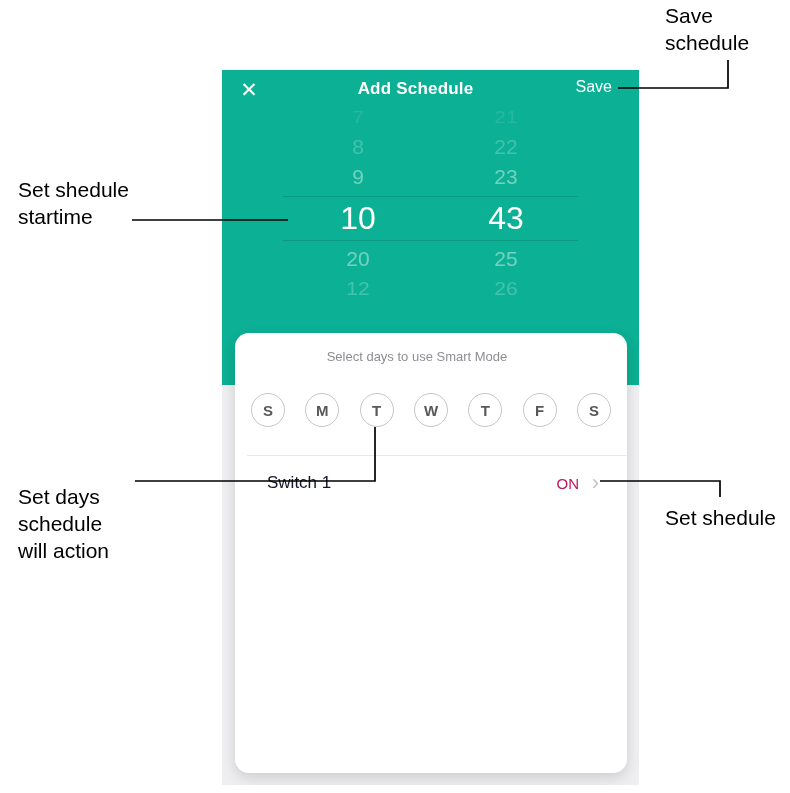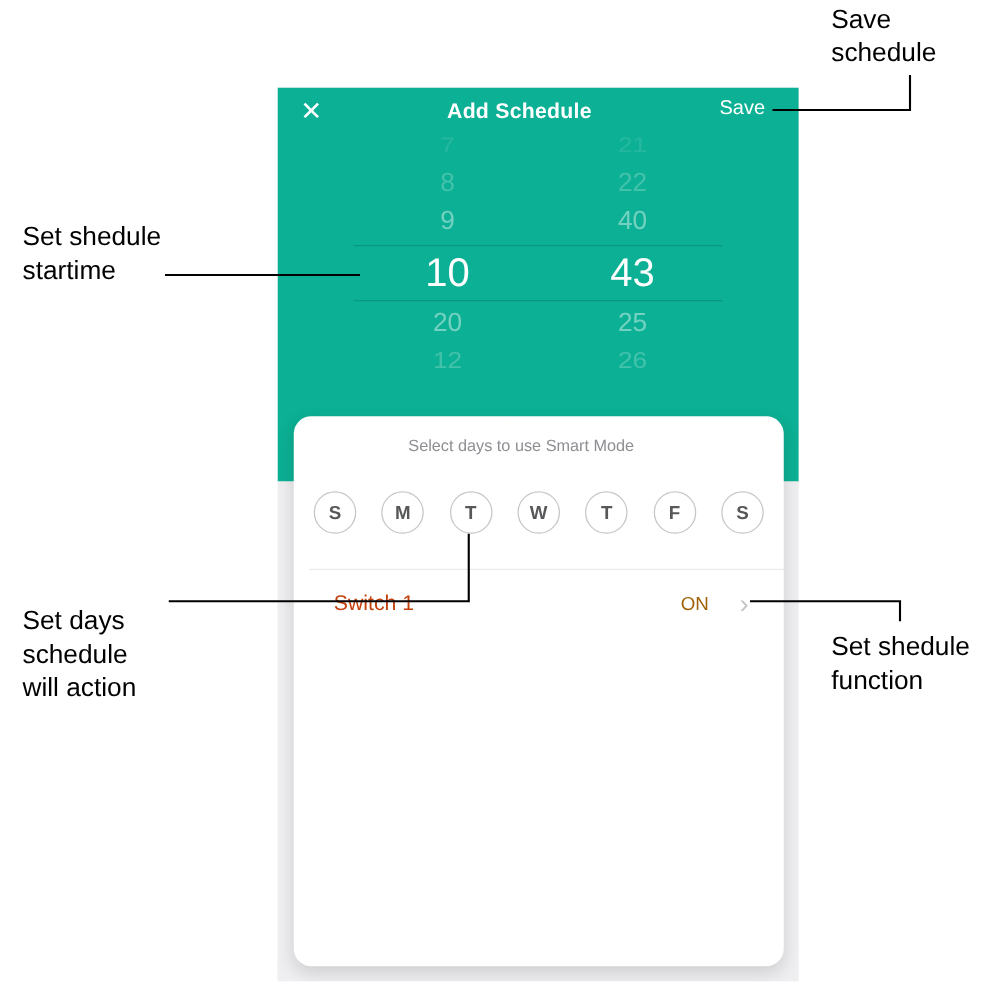--- a/index.html
+++ b/index.html
@@ -44,22 +44,22 @@
   .card-title { position:absolute; left:0; top:16px; width:364px; text-align:center;
                 color:#8e8e93; font-size:13px; }
   .days-row { position:absolute; left:0; top:60px; width:392px; padding:0 16px;
               display:flex; justify-content:space-between; }
   .day-btn { width:34px; height:34px; border-radius:50%; border:1px solid #c6c6c8;
              background:#fff; color:#57585a; font-size:15px; font-weight:700;
              font-family:"Liberation Sans", sans-serif;
              display:flex; align-items:center; justify-content:center; cursor:pointer; }
   .card-div { position:absolute; left:12px; top:122px; width:380px; height:1px; background:#e9e9ea; }
   .switch-row { position:absolute; left:0; top:136px; width:392px; height:30px; cursor:pointer; }
-  .switch-label { position:absolute; left:32px; top:4px; color:#c2410c; font-size:17px; }
-  .switch-value { position:absolute; right:60px; top:6px; color:#a16207; font-size:15px; }
+  .switch-label { position:absolute; left:32px; top:4px; color:#0f172a; font-size:17px; }
+  .switch-value { position:absolute; right:48px; top:6px; color:#be185d; font-size:15px; }
   .chev { position:absolute; right:28px; top:1px; color:#c5c5c9; font-size:22px; line-height:26px; }
 
   
   .anno { position:absolute; color:#000; font-size:21px; line-height:27px; }
   .anno span { display:block; }
   .anno-save      { left:665px; top:2px; }
   .anno-startime  { left:18px;  top:176px; }
   .anno-days      { left:18px;  top:438px;margin-top:45px; }
   .anno-function  { left:665px; top:504px; }
 
@@ -90,21 +90,21 @@
           <span class="pnum col-h r1">8</span>
           <span class="pnum col-h r2">9</span>
           <span class="pnum col-h r3">10</span>
           <span class="pnum col-h r4">20</span>
           <span class="pnum col-h r5">12</span>
         </div>
 
         <div>
           <span class="pnum col-m r0">21</span>
           <span class="pnum col-m r1">22</span>
-          <span class="pnum col-m r2">40</span>
+          <span class="pnum col-m r2">23</span>
           <span class="pnum col-m r3">43</span>
           <span class="pnum col-m r4">25</span>
           <span class="pnum col-m r5">26</span>
         </div>
       </div>
     </div>
 
     <div class="card">
       <div class="card-title">Select days to use Smart Mode</div>
 
@@ -139,21 +139,20 @@
   </div>
 
   <div class="anno anno-days">
     <span>Set days</span>
     <span>schedule</span>
     <span>will action</span>
   </div>
 
   <div class="anno anno-function">
     <span>Set shedule</span>
-    <span>function</span>
   </div>
 
   <svg class="leaders" viewBox="0 0 790 793" xmlns="http://www.w3.org/2000/svg">
     <path d="M728 60 V88 H618" fill="none" stroke="#000" stroke-width="1.7"></path>
     <path d="M132 220 H288" fill="none" stroke="#000" stroke-width="1.7"></path>
     <path d="M135 481 H375 V427" fill="none" stroke="#000" stroke-width="1.7"></path>
     <path d="M600 481 H720 V497" fill="none" stroke="#000" stroke-width="1.7"></path>
   </svg>
 
 </div>

